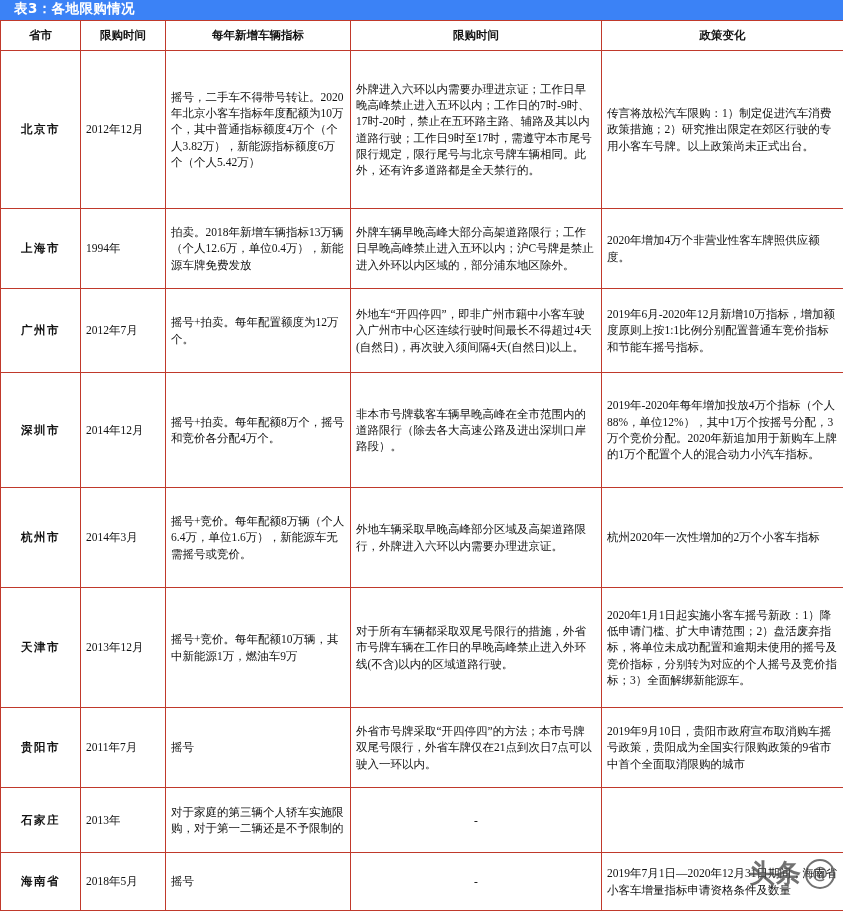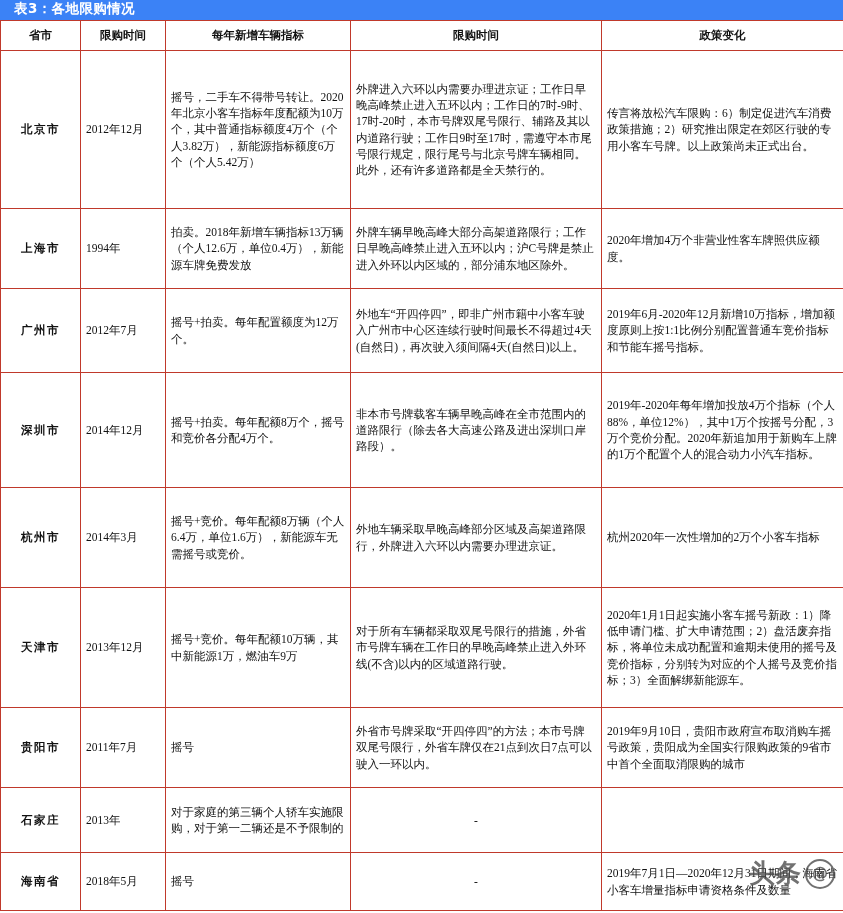--- a/index.html
+++ b/index.html
@@ -159,22 +159,22 @@
         <th>每年新增车辆指标</th>
         <th>限购时间</th>
         <th>政策变化</th>
       </tr>
     </thead>
     <tbody>
       <tr class="r-beijing">
         <td class="c-prov">北京市</td>
         <td class="c-time">2012年12月</td>
         <td class="c-body">摇号，二手车不得带号转让。2020年北京小客车指标年度配额为10万个，其中普通指标额度4万个（个人3.82万），新能源指标额度6万个（个人5.42万）</td>
-        <td class="c-body">外牌进入六环以内需要办理进京证；工作日早晚高峰禁止进入五环以内；工作日的7时-9时、17时-20时，本市号牌双尾号限行、辅路及其以内道路行驶；工作日9时至17时，需遵守本市尾号限行规定，限行尾号与北京号牌车辆相同。此外，还有许多道路都是全天禁行的。</td>
-        <td class="c-body">传言将放松汽车限购：6）制定促进汽车消费政策措施；2）研究推出限定在郊区行驶的专用小客车号牌。以上政策尚未正式出台。</td>
+        <td class="c-body">外牌进入六环以内需要办理进京证；工作日早晚高峰禁止进入五环以内；工作日的7时-9时、17时-20时，禁止在五环路主路、辅路及其以内道路行驶；工作日9时至17时，需遵守本市尾号限行规定，限行尾号与北京号牌车辆相同。此外，还有许多道路都是全天禁行的。</td>
+        <td class="c-body">传言将放松汽车限购：1）制定促进汽车消费政策措施；2）研究推出限定在郊区行驶的专用小客车号牌。以上政策尚未正式出台。</td>
       </tr>
       <tr class="r-shanghai">
         <td class="c-prov">上海市</td>
         <td class="c-time">1994年</td>
         <td class="c-body">拍卖。2018年新增车辆指标13万辆（个人12.6万，单位0.4万），新能源车牌免费发放</td>
         <td class="c-body">外牌车辆早晚高峰大部分高架道路限行；工作日早晚高峰禁止进入五环以内；沪C号牌是禁止进入外环以内区域的，部分浦东地区除外。</td>
         <td class="c-body">2020年增加4万个非营业性客车牌照供应额度。</td>
       </tr>
       <tr class="r-guangzhou">
         <td class="c-prov">广州市</td>

